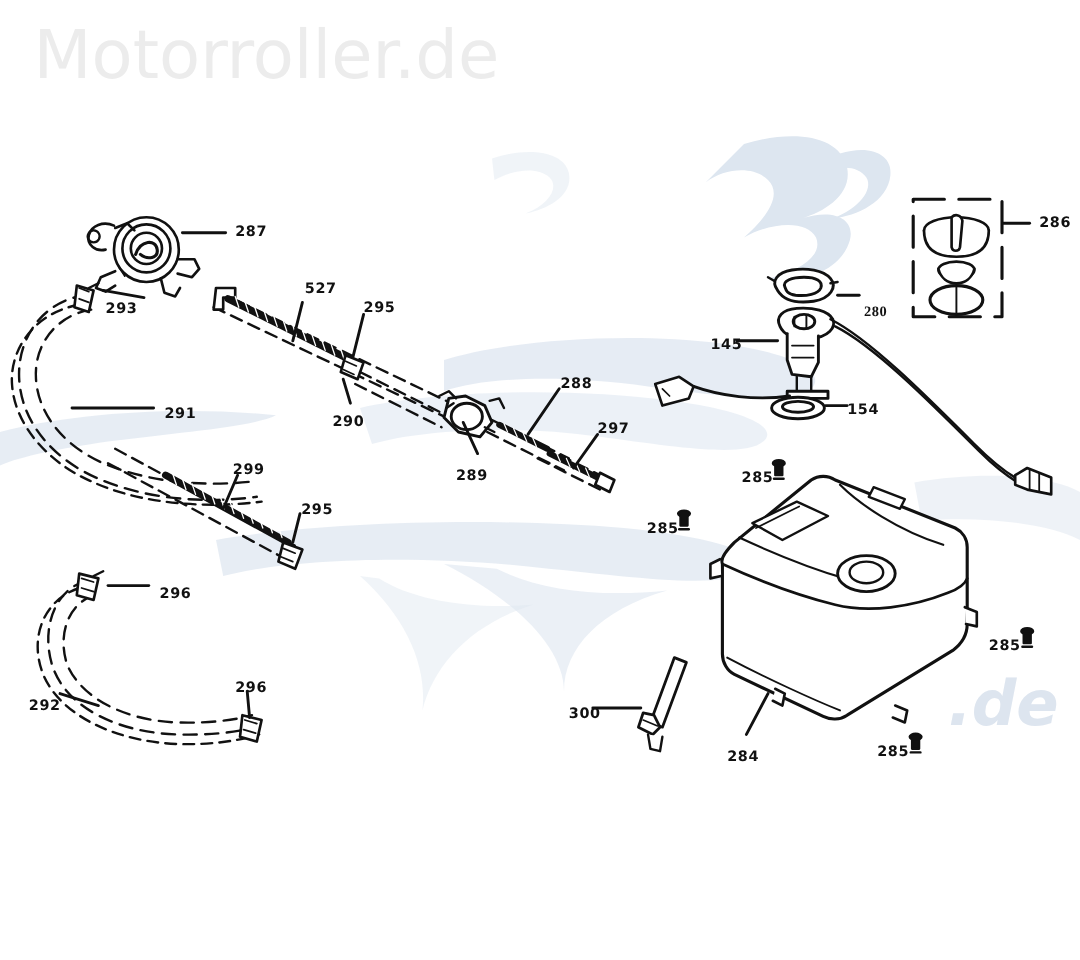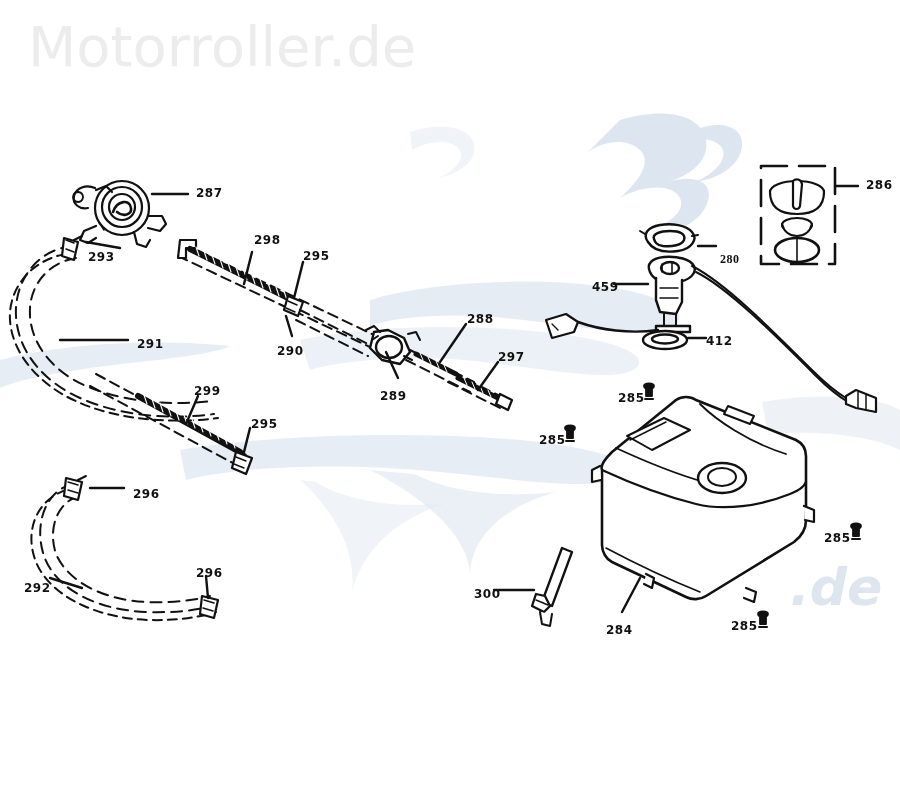--- a/index.html
+++ b/index.html
@@ -404,35 +404,35 @@
         <path d="M688 338 L706 338"></path>
         <path d="M494 590 L534 590"></path>
         <path d="M622 612 L640 578"></path>
       </g>
     </g>
   </svg>
 
   <div class="callout" style="left:196px; top:186px;">287</div>
   <div class="callout" style="left:88px; top:250px;">293</div>
   <div class="callout" style="left:137px; top:337px;">291</div>
-  <div class="callout" style="left:254px; top:233px;">298</div>
+  <div class="callout" style="left:254px; top:233px;">527</div>
   <div class="callout" style="left:303px; top:249px;">295</div>
   <div class="callout" style="left:277px; top:344px;">290</div>
   <div class="callout" style="left:380px; top:389px;">289</div>
   <div class="callout" style="left:467px; top:312px;">288</div>
   <div class="callout" style="left:498px; top:350px;">297</div>
   <div class="callout" style="left:194px; top:384px;">299</div>
   <div class="callout" style="left:251px; top:417px;">295</div>
   <div class="callout" style="left:133px; top:487px;">296</div>
   <div class="callout" style="left:24px; top:581px;">292</div>
   <div class="callout" style="left:196px; top:566px;">296</div>
   <div class="callout" style="left:866px; top:178px;">286</div>
   <div class="callout" style="left:720px; top:252px;font-family:Liberation Serif, serif;">280</div>
-  <div class="callout" style="left:592px; top:280px;">459</div>
-  <div class="callout" style="left:706px; top:334px;">412</div>
+  <div class="callout" style="left:592px; top:280px;">145</div>
+  <div class="callout" style="left:706px; top:334px;">154</div>
   <div class="callout" style="left:618px; top:391px;">285</div>
   <div class="callout" style="left:539px; top:433px;">285</div>
   <div class="callout" style="left:824px; top:531px;">285</div>
   <div class="callout" style="left:731px; top:619px;">285</div>
   <div class="callout" style="left:474px; top:587px;">300</div>
   <div class="callout" style="left:606px; top:623px;">284</div>
 
 </div>
 
 </body></html>

